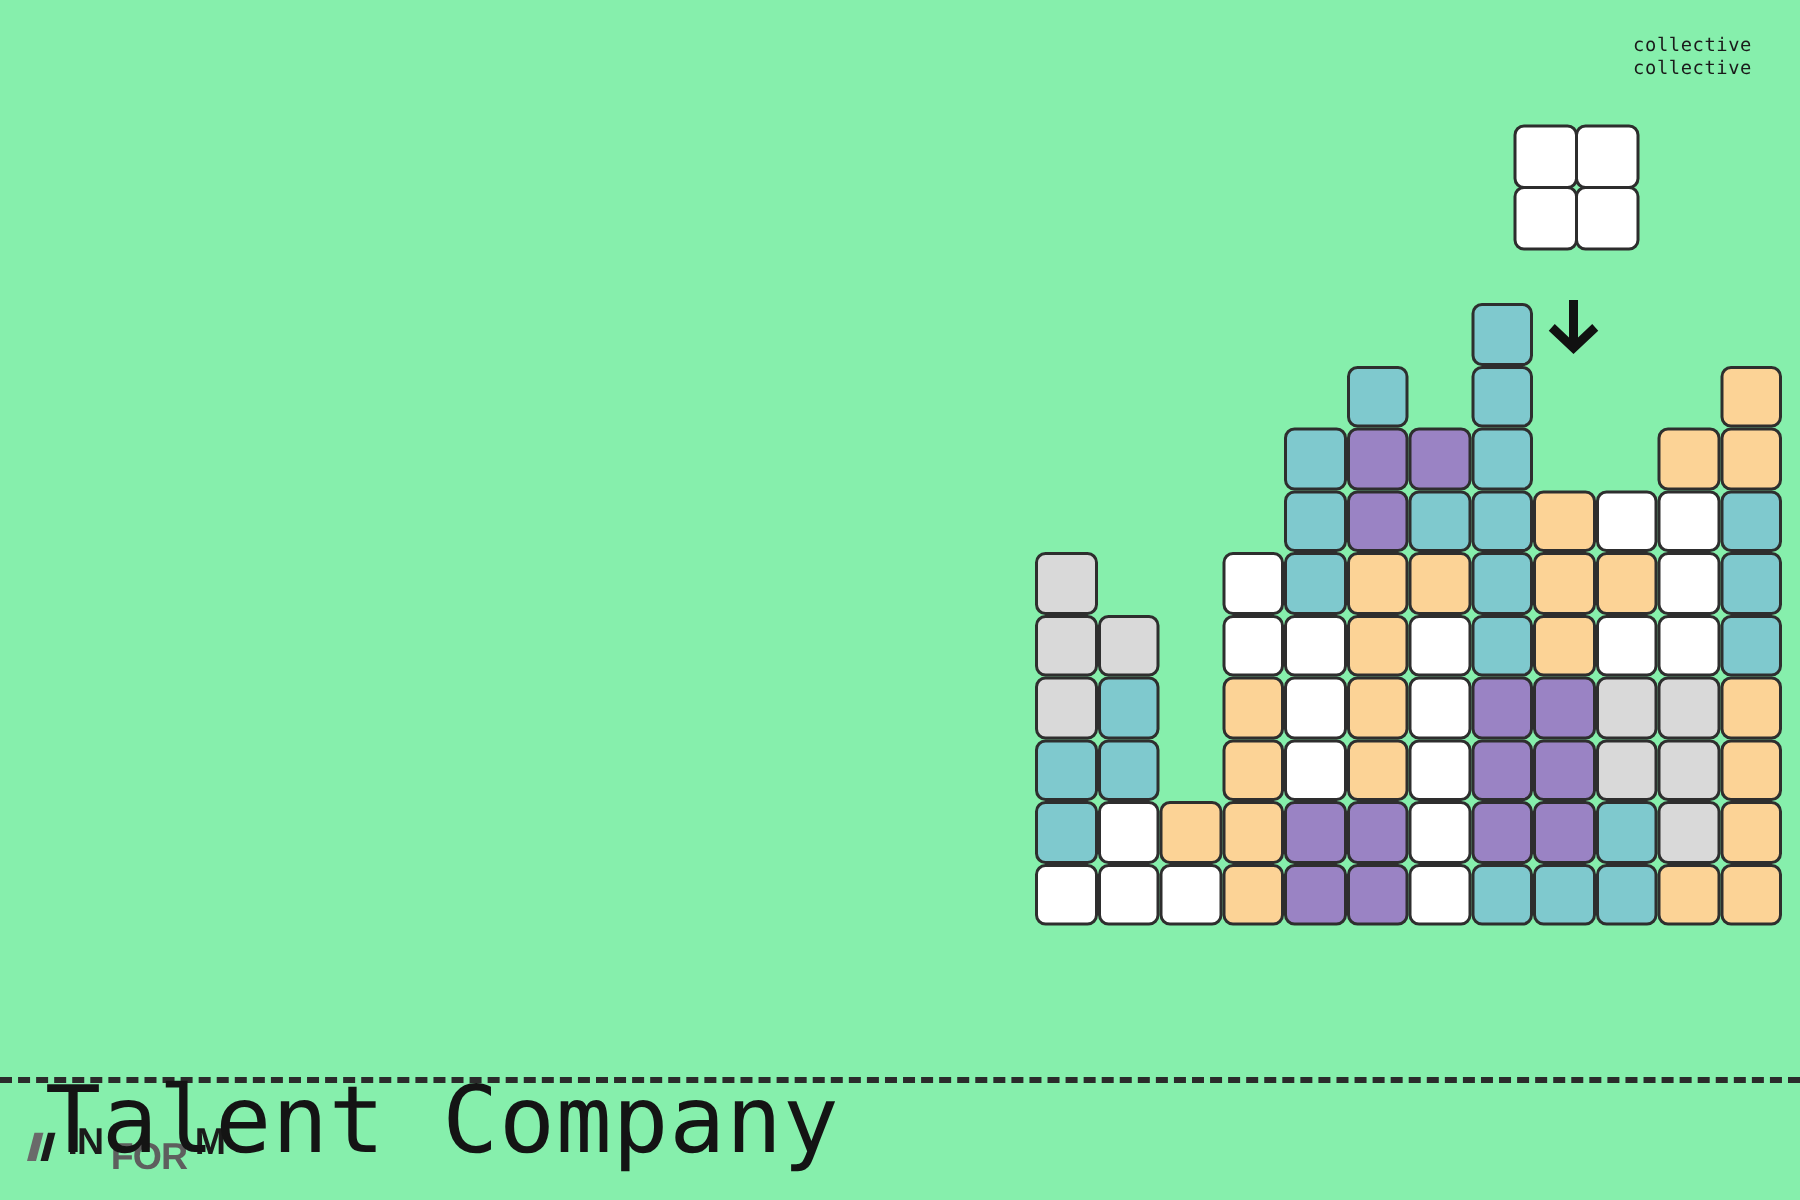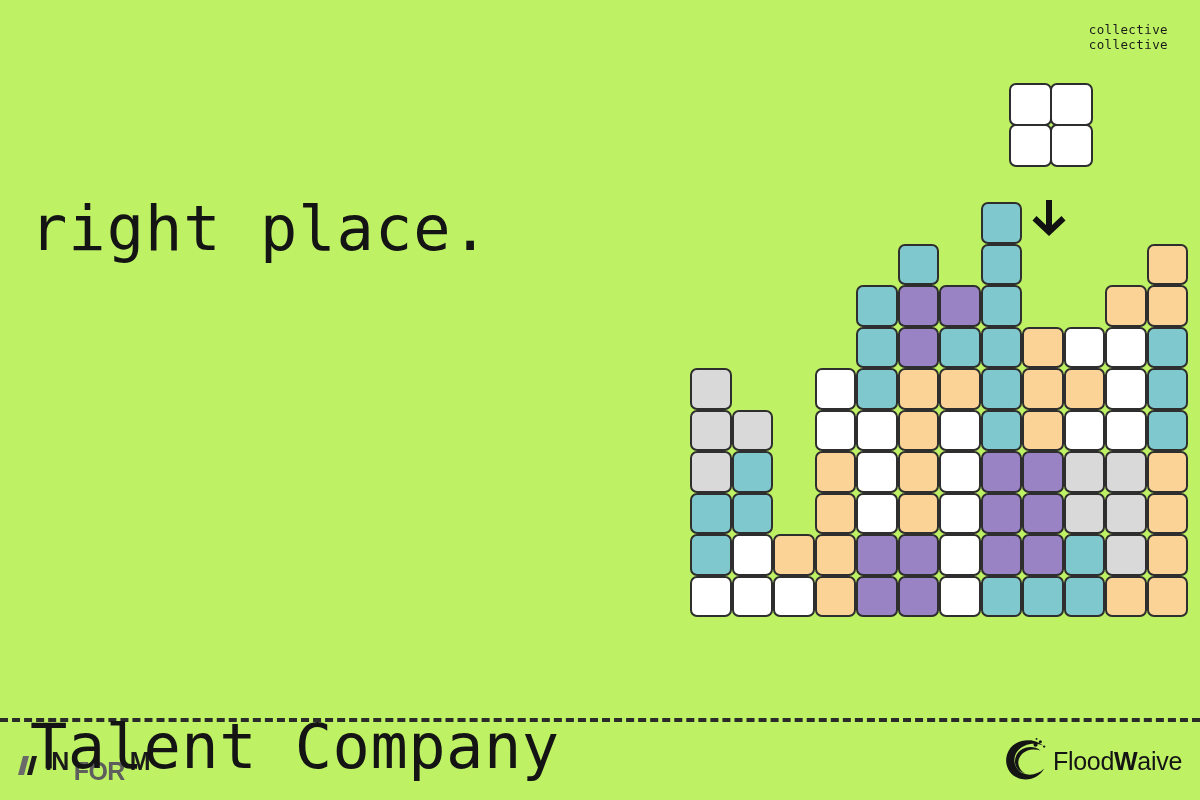--- a/index.html
+++ b/index.html
@@ -11,21 +11,21 @@
     height: 800px;
     overflow: hidden;
     background: #d9d9d9;
     font-family: "DejaVu Sans Mono", "Liberation Mono", monospace;
     position: relative;
   }
 
   #poster {
     position: absolute;
     inset: 0;
-    background: #bef264;
+    background: #86efac;
   }
 
   
   .headline {
     position: absolute;
     left: 30px;
     top: 14px;
     font-family: "DejaVu Sans Mono", "Liberation Mono", monospace;
     font-size: 62px;
     line-height: 86px;
@@ -219,21 +219,20 @@
 <body>
 
 <div id="poster">
 
   <div class="brand">
     <span>collective</span>
     <span>collective</span>
   </div>
 
   <div class="headline">
-    <span class="ln">right place.</span>
   </div>
 
   <div class="logomark">
     <i></i>
     <i></i>
     <i></i>
     <i></i>
   </div>
 
   <div class="arrow-down">
@@ -349,31 +348,17 @@
         </span>
         <span class="inform-in">IN</span>
           <span class="inform-for">FOR</span>
           <span class="inform-rm">M</span>
       </div>
     </div>
 
 
 
 
-    <div class="sponsor lg-flood">
-      <span>
-        <svg viewBox="0 0 46 46" width="44" height="44" aria-hidden="true">
-          <path d="M41 9 C30 0 12 2 5 14 C-2 27 5 41 18 44 C28 46 38 41 42 33 C36 39 27 41 20 38 C11 34 8 23 14 15 C20 7 32 5 41 9 Z" fill="#141414"></path>
-          <path d="M38 14 C30 8 18 10 13 19 C9 27 13 36 22 38 C15 34 13 26 17 20 C22 13 31 12 38 14 Z" fill="#141414"></path>
-          <circle cx="33" cy="8" r="2.2" fill="#141414"></circle>
-          <circle cx="38" cy="5" r="1.6" fill="#141414"></circle>
-          <circle cx="28" cy="5" r="1.4" fill="#141414"></circle>
-          <circle cx="42" cy="10" r="1.2" fill="#141414"></circle>
-          <circle cx="34" cy="2" r="1" fill="#141414"></circle>
-        </svg>
-      </span>
-      <span class="flood-text"><span>Flood</span><b>W</b><span>aive</span></span>
-    </div>
 
 
   </div>
 
 </div>
 
 </body></html>

